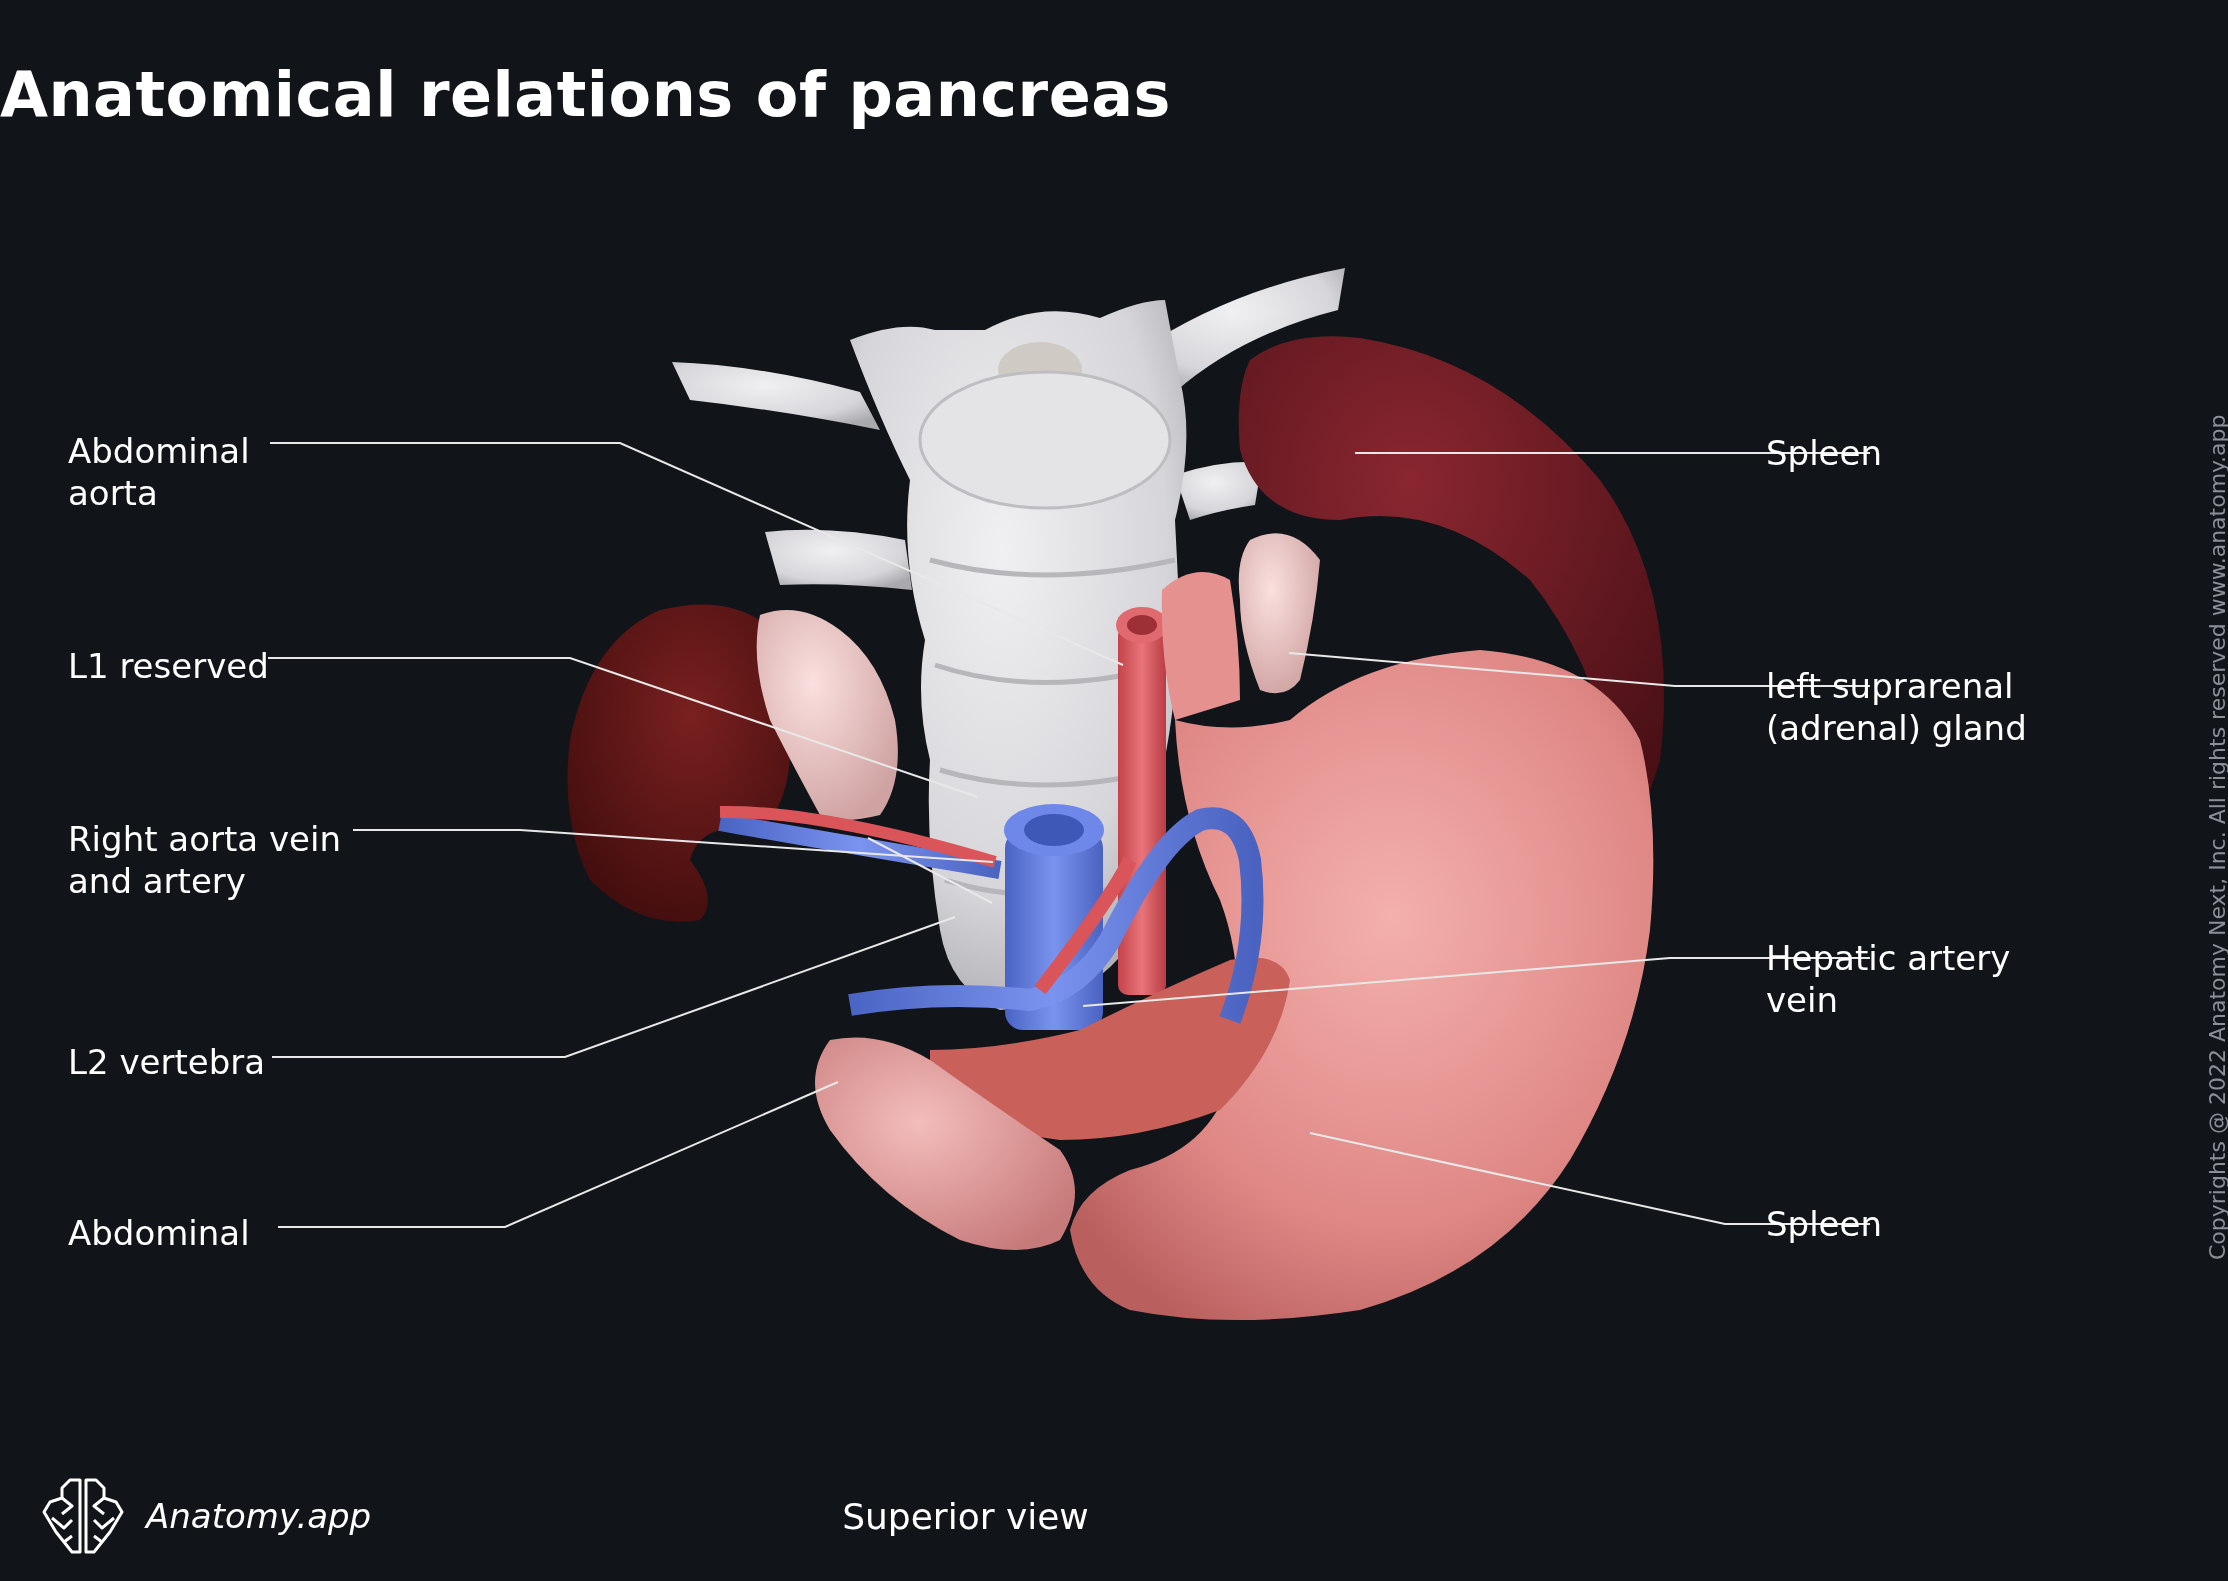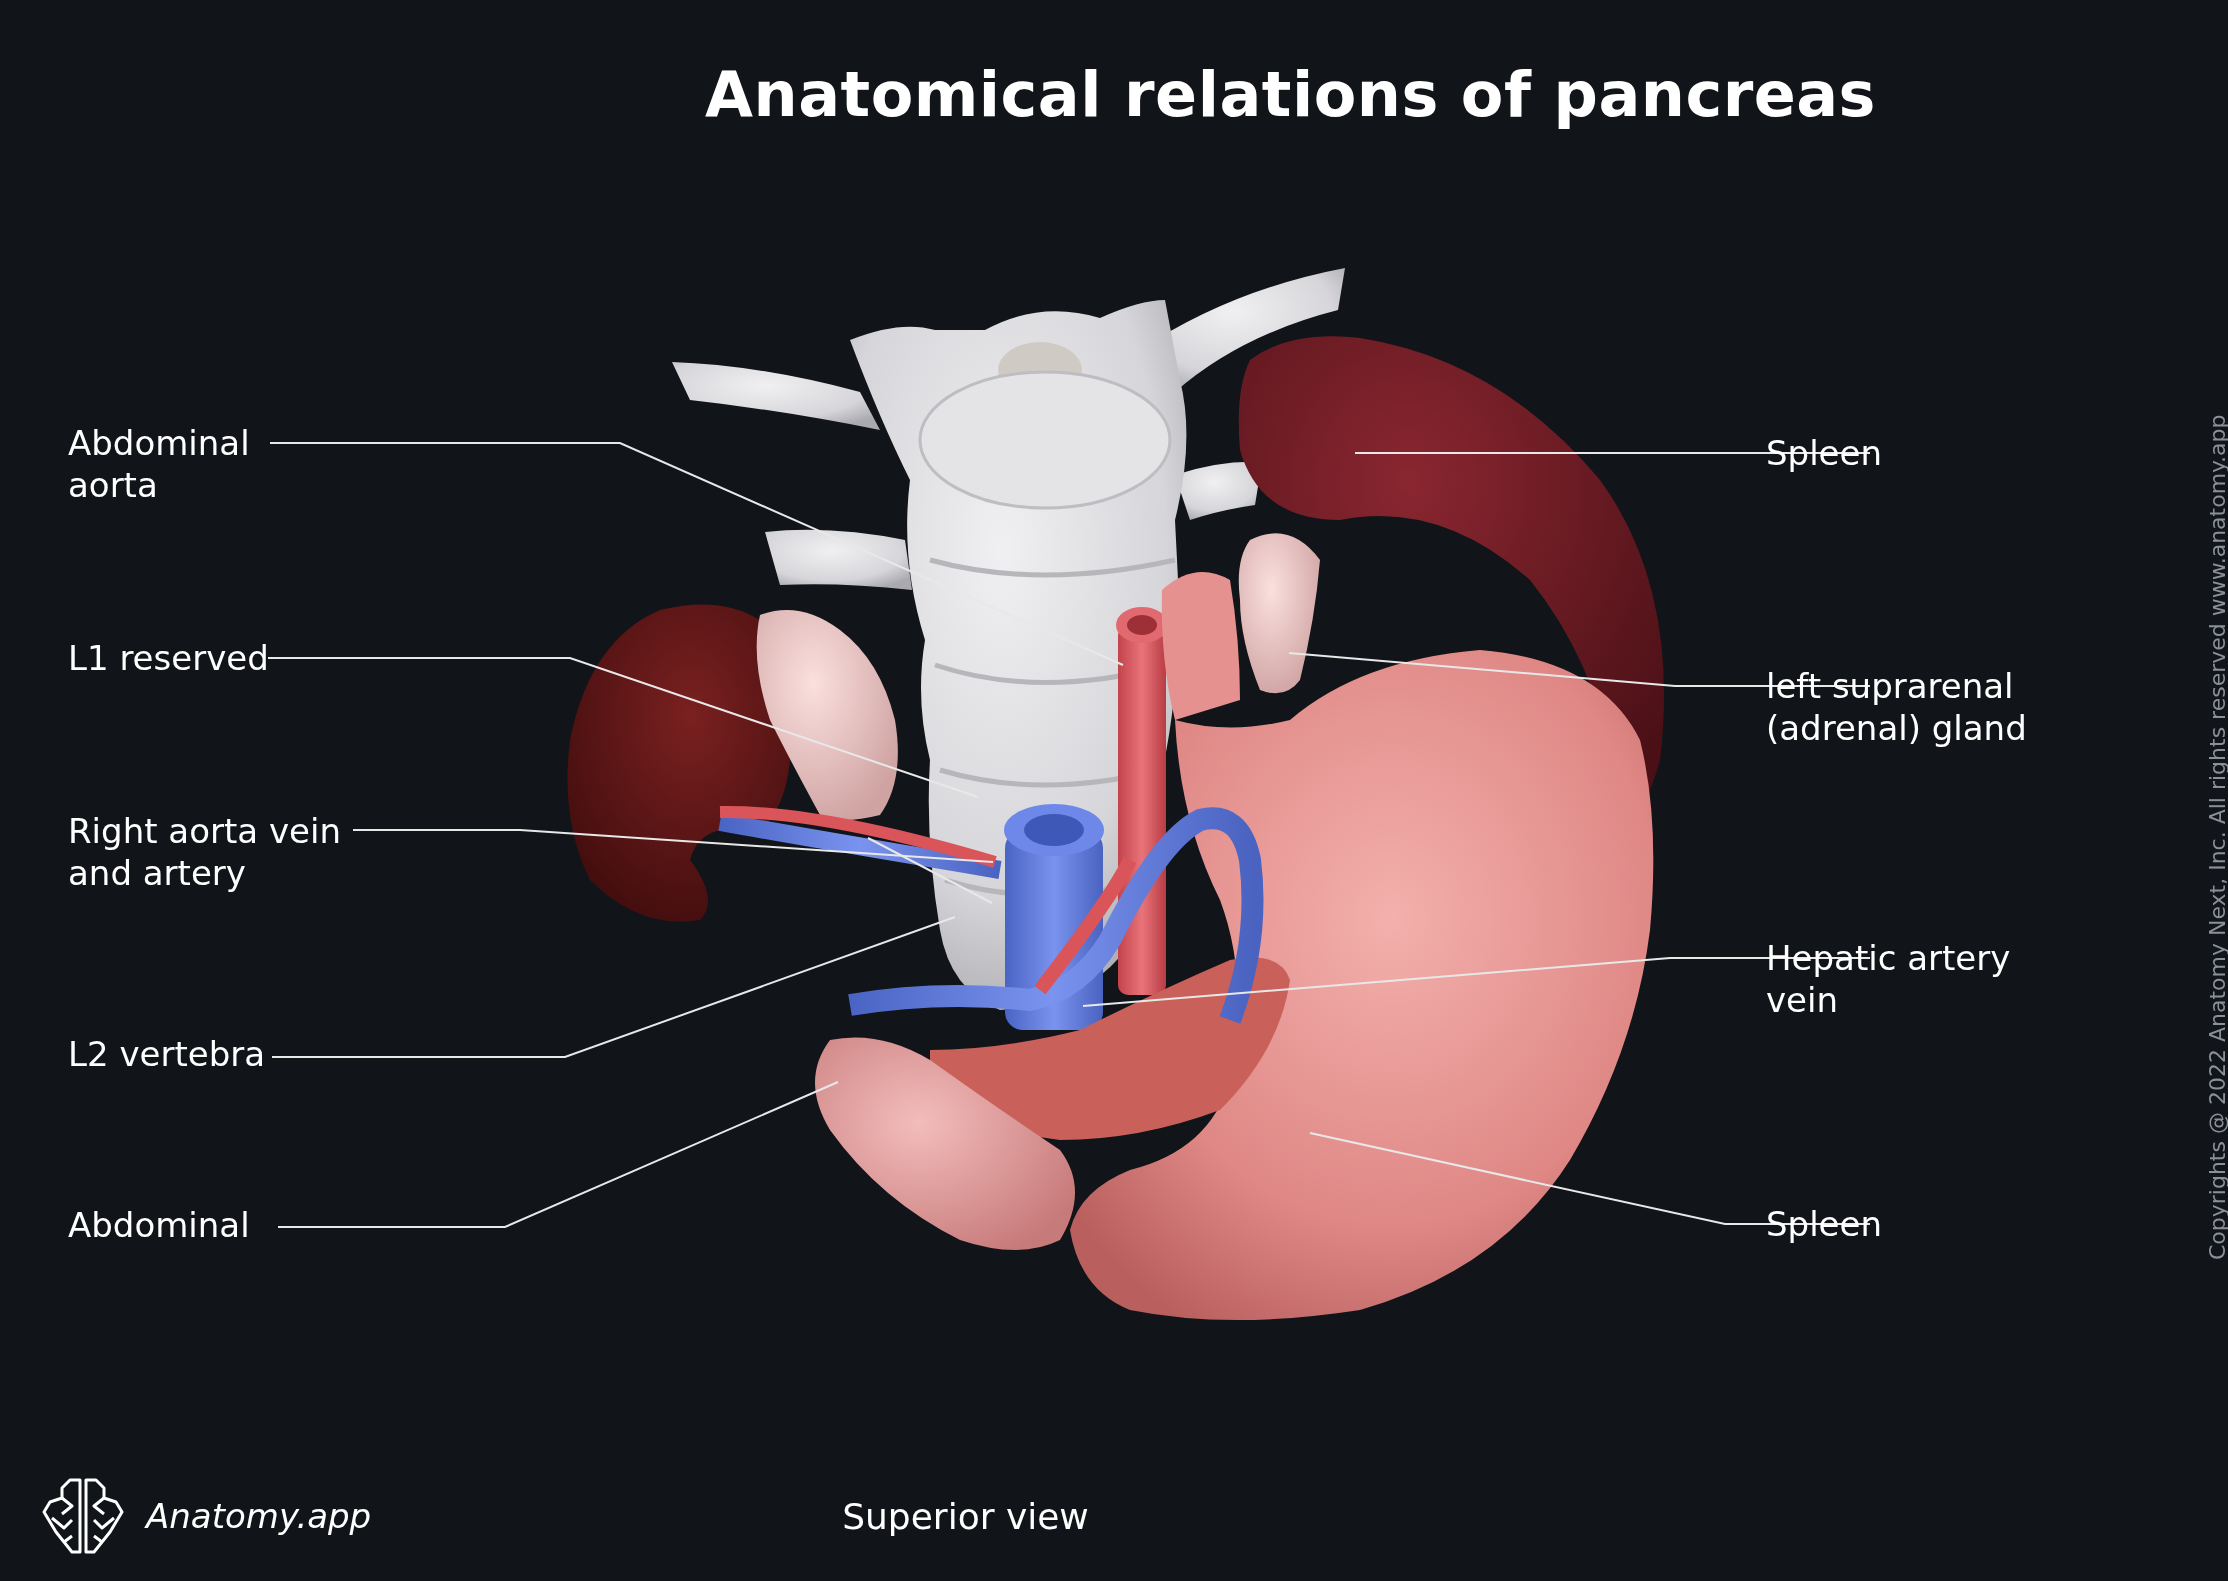--- a/index.html
+++ b/index.html
@@ -1,20 +1,20 @@
 <!DOCTYPE html>
 <html><head>
 <meta charset="utf-8">
 <style>
   html,body{margin:0;padding:0;background:#111419;}
   body{width:2228px;height:1581px;position:relative;overflow:hidden;font-family:"Liberation Sans","DejaVu Sans",sans-serif;color:#f4f5f7;}
-  .title{position:absolute;left:0;width:1876px;top:58px;text-align:right;font-size:62px;font-weight:bold;letter-spacing:0.5px;color:#ffffff;font-family:"DejaVu Sans",sans-serif;}
+  .title{position:absolute;left:0;width:1876px;top:58px;text-align:left;font-size:62px;font-weight:bold;letter-spacing:0.5px;color:#ffffff;font-family:"DejaVu Sans",sans-serif;}
   .label{position:absolute;font-size:34px;line-height:42px;color:#ffffff;font-family:"DejaVu Sans",sans-serif;white-space:pre;}
   .label.right{left:1766px;}
-  .label.left{left:68px;}
+  .label.left{left:68px;margin-top:8px;}
   svg.art{position:absolute;left:0;top:0;width:2228px;height:1581px;}
   .copyright{position:absolute;left:2205px;top:1260px;transform-origin:0 0;transform:rotate(-90deg);font-size:22px;color:#8b8f96;white-space:nowrap;font-family:"DejaVu Sans",sans-serif;}
   .brand{position:absolute;left:40px;top:1476px;display:flex;align-items:center;gap:20px;}
   .brand-name{font-size:34px;color:#ffffff;font-family:"DejaVu Sans",sans-serif;font-weight:300;font-style:italic;}
   .view{position:absolute;left:0;width:1916px;top:1496px;text-align:center;font-size:36px;color:#ffffff;font-family:"DejaVu Sans",sans-serif;padding-left:15px;box-sizing:border-box;}
 </style>
 </head>
 <body>
 
 <div class="title">Anatomical relations of pancreas</div>

